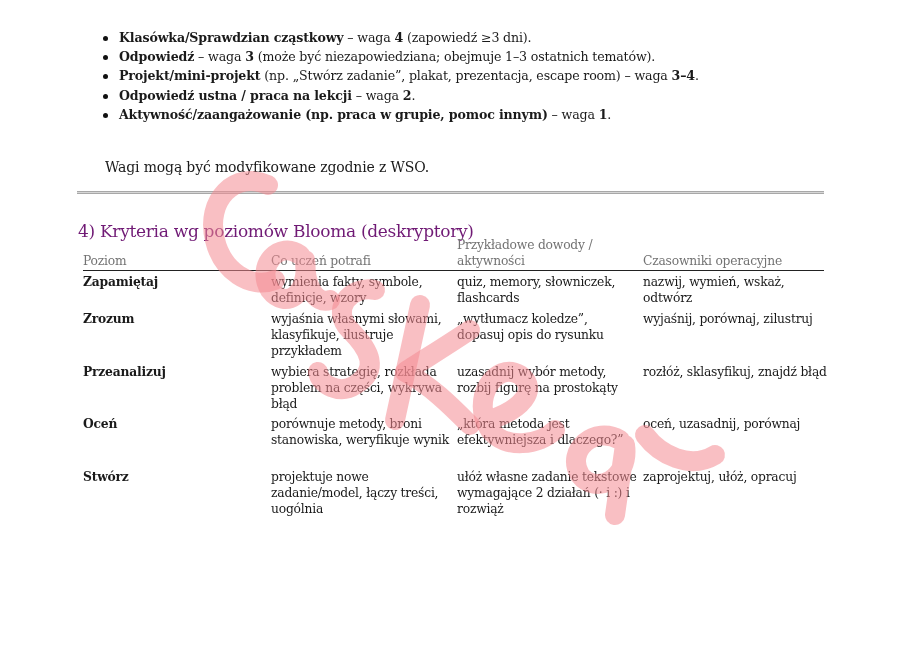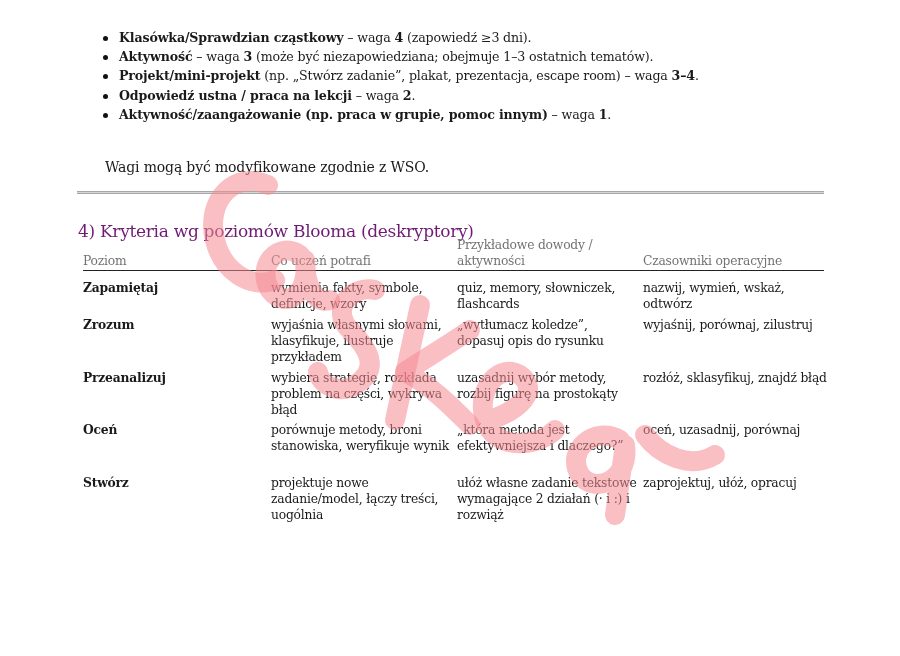--- a/index.html
+++ b/index.html
@@ -53,41 +53,41 @@
   
   .watermark { position: absolute; left: 0; top: 0; width: 900px; height: 656px; pointer-events: none; }
 </style>
 </head>
 <body>
 
 <div class="page">
 
   <ul class="bullets">
     <li><span class="dot"></span><b>Klasówka/Sprawdzian cząstkowy</b><span> – waga </span><b>4</b><span> (zapowiedź ≥3 dni).</span></li>
-    <li><span class="dot"></span><b>Aktywność</b><span> – waga </span><b>3</b><span> (może być niezapowiedziana; obejmuje 1–3 ostatnich tematów).</span></li>
+    <li><span class="dot"></span><b>Odpowiedź</b><span> – waga </span><b>3</b><span> (może być niezapowiedziana; obejmuje 1–3 ostatnich tematów).</span></li>
     <li><span class="dot"></span><b>Projekt/mini-projekt</b><span> (np. „Stwórz zadanie”, plakat, prezentacja, escape room) – waga </span><b>3–4</b><span>.</span></li>
     <li><span class="dot"></span><b>Odpowiedź ustna / praca na lekcji</b><span> – waga </span><b>2</b><span>.</span></li>
     <li><span class="dot"></span><b>Aktywność/zaangażowanie (np. praca w grupie, pomoc innym)</b><span> – waga </span><b>1</b><span>.</span></li>
   </ul>
 
   <div class="note">Wagi mogą być modyfikowane zgodnie z WSO.</div>
 
   <div class="divider"></div>
 
   <h2 class="heading">4) Kryteria wg poziomów Blooma (deskryptory)</h2>
 
   <div class="tbl">
     <div class="thead">
       <div class="th c0" style="font-weight:normal">Poziom</div>
       <div class="th c1">Co uczeń potrafi</div>
       <div class="th c2" style="width:150px">Przykładowe dowody / aktywności</div>
       <div class="th c3">Czasowniki operacyjne</div>
     </div>
 
-    <div class="row" style="height:37px; margin-top:9px">
+    <div class="row" style="height:37px; margin-top:3px">
       <div class="cell c0">Zapamiętaj</div>
       <div class="cell c1">wymienia fakty, symbole, definicje, wzory</div>
       <div class="cell c2">quiz, memory, słowniczek, flashcards</div>
       <div class="cell c3">nazwij, wymień, wskaż, odtwórz</div>
     </div>
     <div class="row" style="height:53px">
       <div class="cell c0">Zrozum</div>
       <div class="cell c1">wyjaśnia własnymi słowami, klasyfikuje, ilustruje przykładem</div>
       <div class="cell c2">„wytłumacz koledze”, dopasuj opis do rysunku</div>
       <div class="cell c3">wyjaśnij, porównaj, zilustruj</div>

